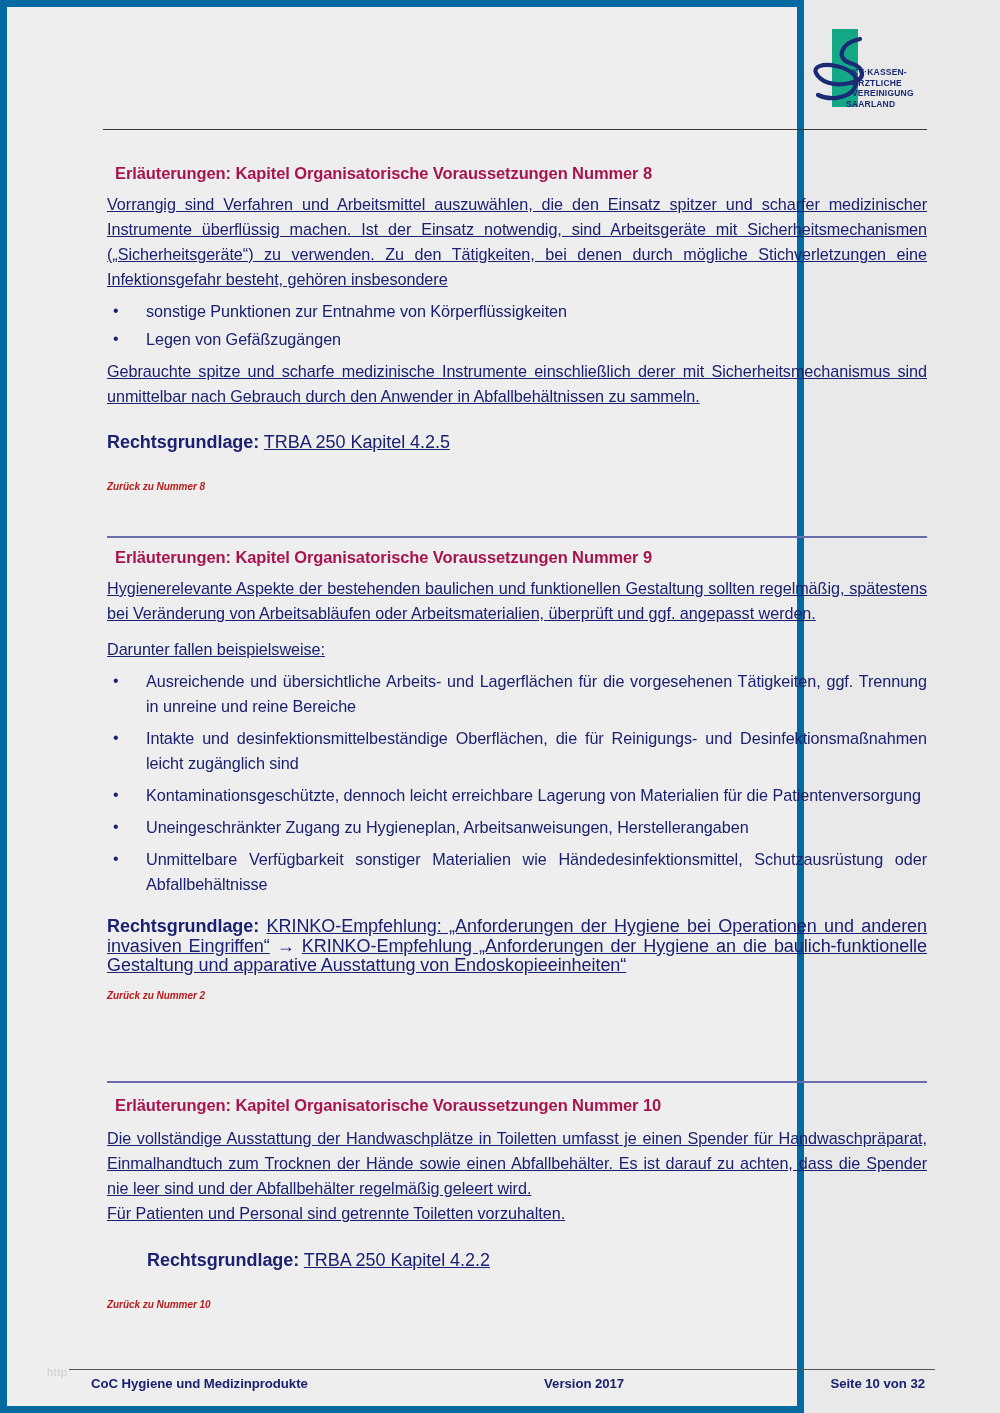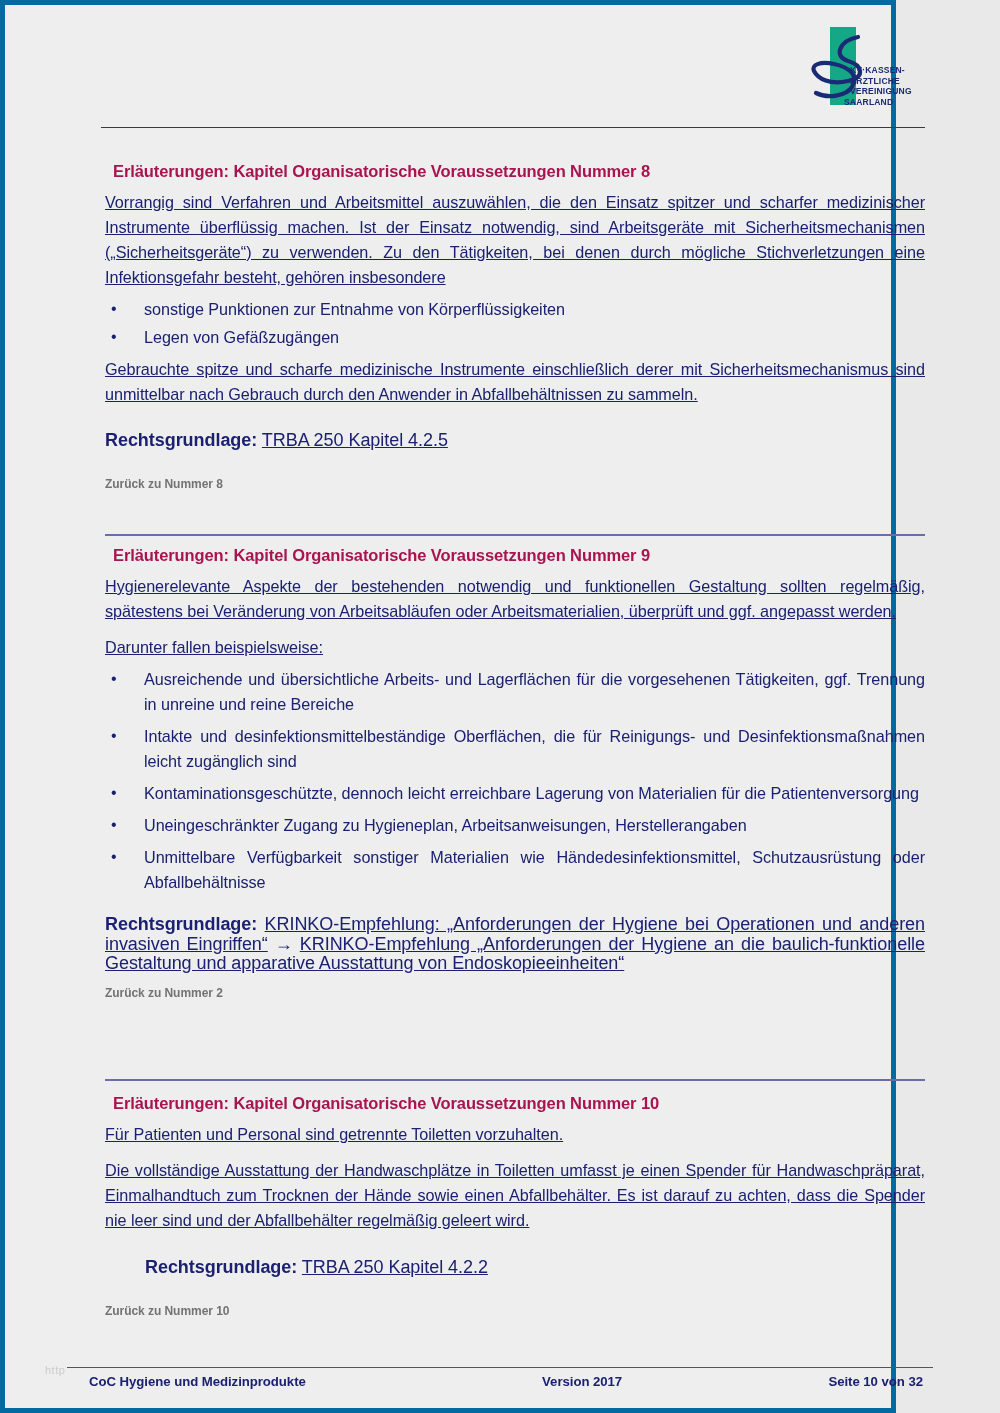--- a/index.html
+++ b/index.html
@@ -10,25 +10,25 @@
   body {
     width: 1000px;
     height: 1413px;
     background: #e9e9e9;
     font-family: "Liberation Sans", sans-serif;
     overflow: hidden;
   }
 
   .page {
     position: relative;
-    width: 896px;
+    width: 804px;
     height: 1413px;
     background: #eeeeee;
     box-sizing: border-box;
-    border: 5px solid #0369a1;
+    border: 7px solid #0369a1;
   }
 
   
   .header {
     position: absolute;
     top: 0;
     left: 0;
     width: 1000px;
     height: 132px;
   }
@@ -150,23 +150,24 @@
     font-weight: bold;
   }
   .legal .lnk {
     text-decoration: underline;
     color: #1b2170;
     cursor: pointer;
   }
   .legal .arrow { text-decoration: none; }
 
   .backlink {
-    color: #737373;
-    font-size: 12px;
-    font-weight: bold;
+    color: #b91c1c;
+    font-size: 10px;
+    font-weight: bold;
+    font-style: italic;
     line-height: 18px;
     letter-spacing: -0.05px;
     cursor: pointer;
     display: inline-block;
   }
 
   
   .footer-rule {
     position: absolute;
     left: 62px;
@@ -236,21 +237,21 @@
     </div>
     <div style="margin-top:23px;">
       <span class="backlink">Zurück zu Nummer 8</span>
     </div>
   </div>
 
   <div class="sec-rule" style="top:529px;"></div>
 
   <div class="section" style="top:540px;">
     <h2 class="sec-title">Erläuterungen: Kapitel Organisatorische Voraussetzungen Nummer 9</h2>
-    <p class="body">Hygienerelevante Aspekte der bestehenden notwendig und funktionellen Gestaltung sollten regelmäßig, spätestens bei Veränderung von Arbeitsabläufen oder Arbeitsmaterialien, überprüft und ggf. angepasst werden.</p>
+    <p class="body">Hygienerelevante Aspekte der bestehenden baulichen und funktionellen Gestaltung sollten regelmäßig, spätestens bei Veränderung von Arbeitsabläufen oder Arbeitsmaterialien, überprüft und ggf. angepasst werden.</p>
     <p class="body nojust" style="margin-top:11px;">Darunter fallen beispielsweise:</p>
     <ul class="bullets spaced" style="margin-top:6px;">
       <li>Ausreichende und übersichtliche Arbeits- und Lagerflächen für die vorgesehenen Tätigkeiten, ggf. Trennung in unreine und reine Bereiche</li>
       <li>Intakte und desinfektionsmittelbeständige Oberflächen, die für Reinigungs- und Desinfektionsmaßnahmen leicht zugänglich sind</li>
       <li>Kontaminationsgeschützte, dennoch leicht erreichbare Lagerung von Materialien für die Patientenversorgung</li>
       <li>Uneingeschränkter Zugang zu Hygieneplan, Arbeitsanweisungen, Herstellerangaben</li>
       <li>Unmittelbare Verfügbarkeit sonstiger Materialien wie Händedesinfektionsmittel, Schutzausrüstung oder Abfallbehältnisse</li>
     </ul>
     <div class="legal" style="margin-top:20px;">
       <span class="lbl">Rechtsgrundlage:</span>
@@ -260,22 +261,22 @@
     </div>
     <div style="margin-top:9px;">
       <span class="backlink">Zurück zu Nummer 2</span>
     </div>
   </div>
 
   <div class="sec-rule" style="top:1074px;"></div>
 
   <div class="section" style="top:1088px;">
     <h2 class="sec-title">Erläuterungen: Kapitel Organisatorische Voraussetzungen Nummer 10</h2>
+    <p class="body last" style="margin-top:11px;">Die vollständige Ausstattung der Handwaschplätze in Toiletten umfasst je einen Spender für Handwaschpräparat, Einmalhandtuch zum Trocknen der Hände sowie einen Abfallbehälter. Es ist darauf zu achten, dass die Spender nie leer sind und der Abfallbehälter regelmäßig geleert wird.</p>
     <p class="body nojust">Für Patienten und Personal sind getrennte Toiletten vorzuhalten.</p>
-    <p class="body last" style="margin-top:11px;">Die vollständige Ausstattung der Handwaschplätze in Toiletten umfasst je einen Spender für Handwaschpräparat, Einmalhandtuch zum Trocknen der Hände sowie einen Abfallbehälter. Es ist darauf zu achten, dass die Spender nie leer sind und der Abfallbehälter regelmäßig geleert wird.</p>
     <div class="legal" style="margin-top:25px;padding-left:40px;">
       <span class="lbl">Rechtsgrundlage:</span>
       <span class="lnk">TRBA 250 Kapitel 4.2.2</span>
     </div>
     <div style="margin-top:23px;">
       <span class="backlink">Zurück zu Nummer 10</span>
     </div>
   </div>
 
   <div class="watermark">http</div>

